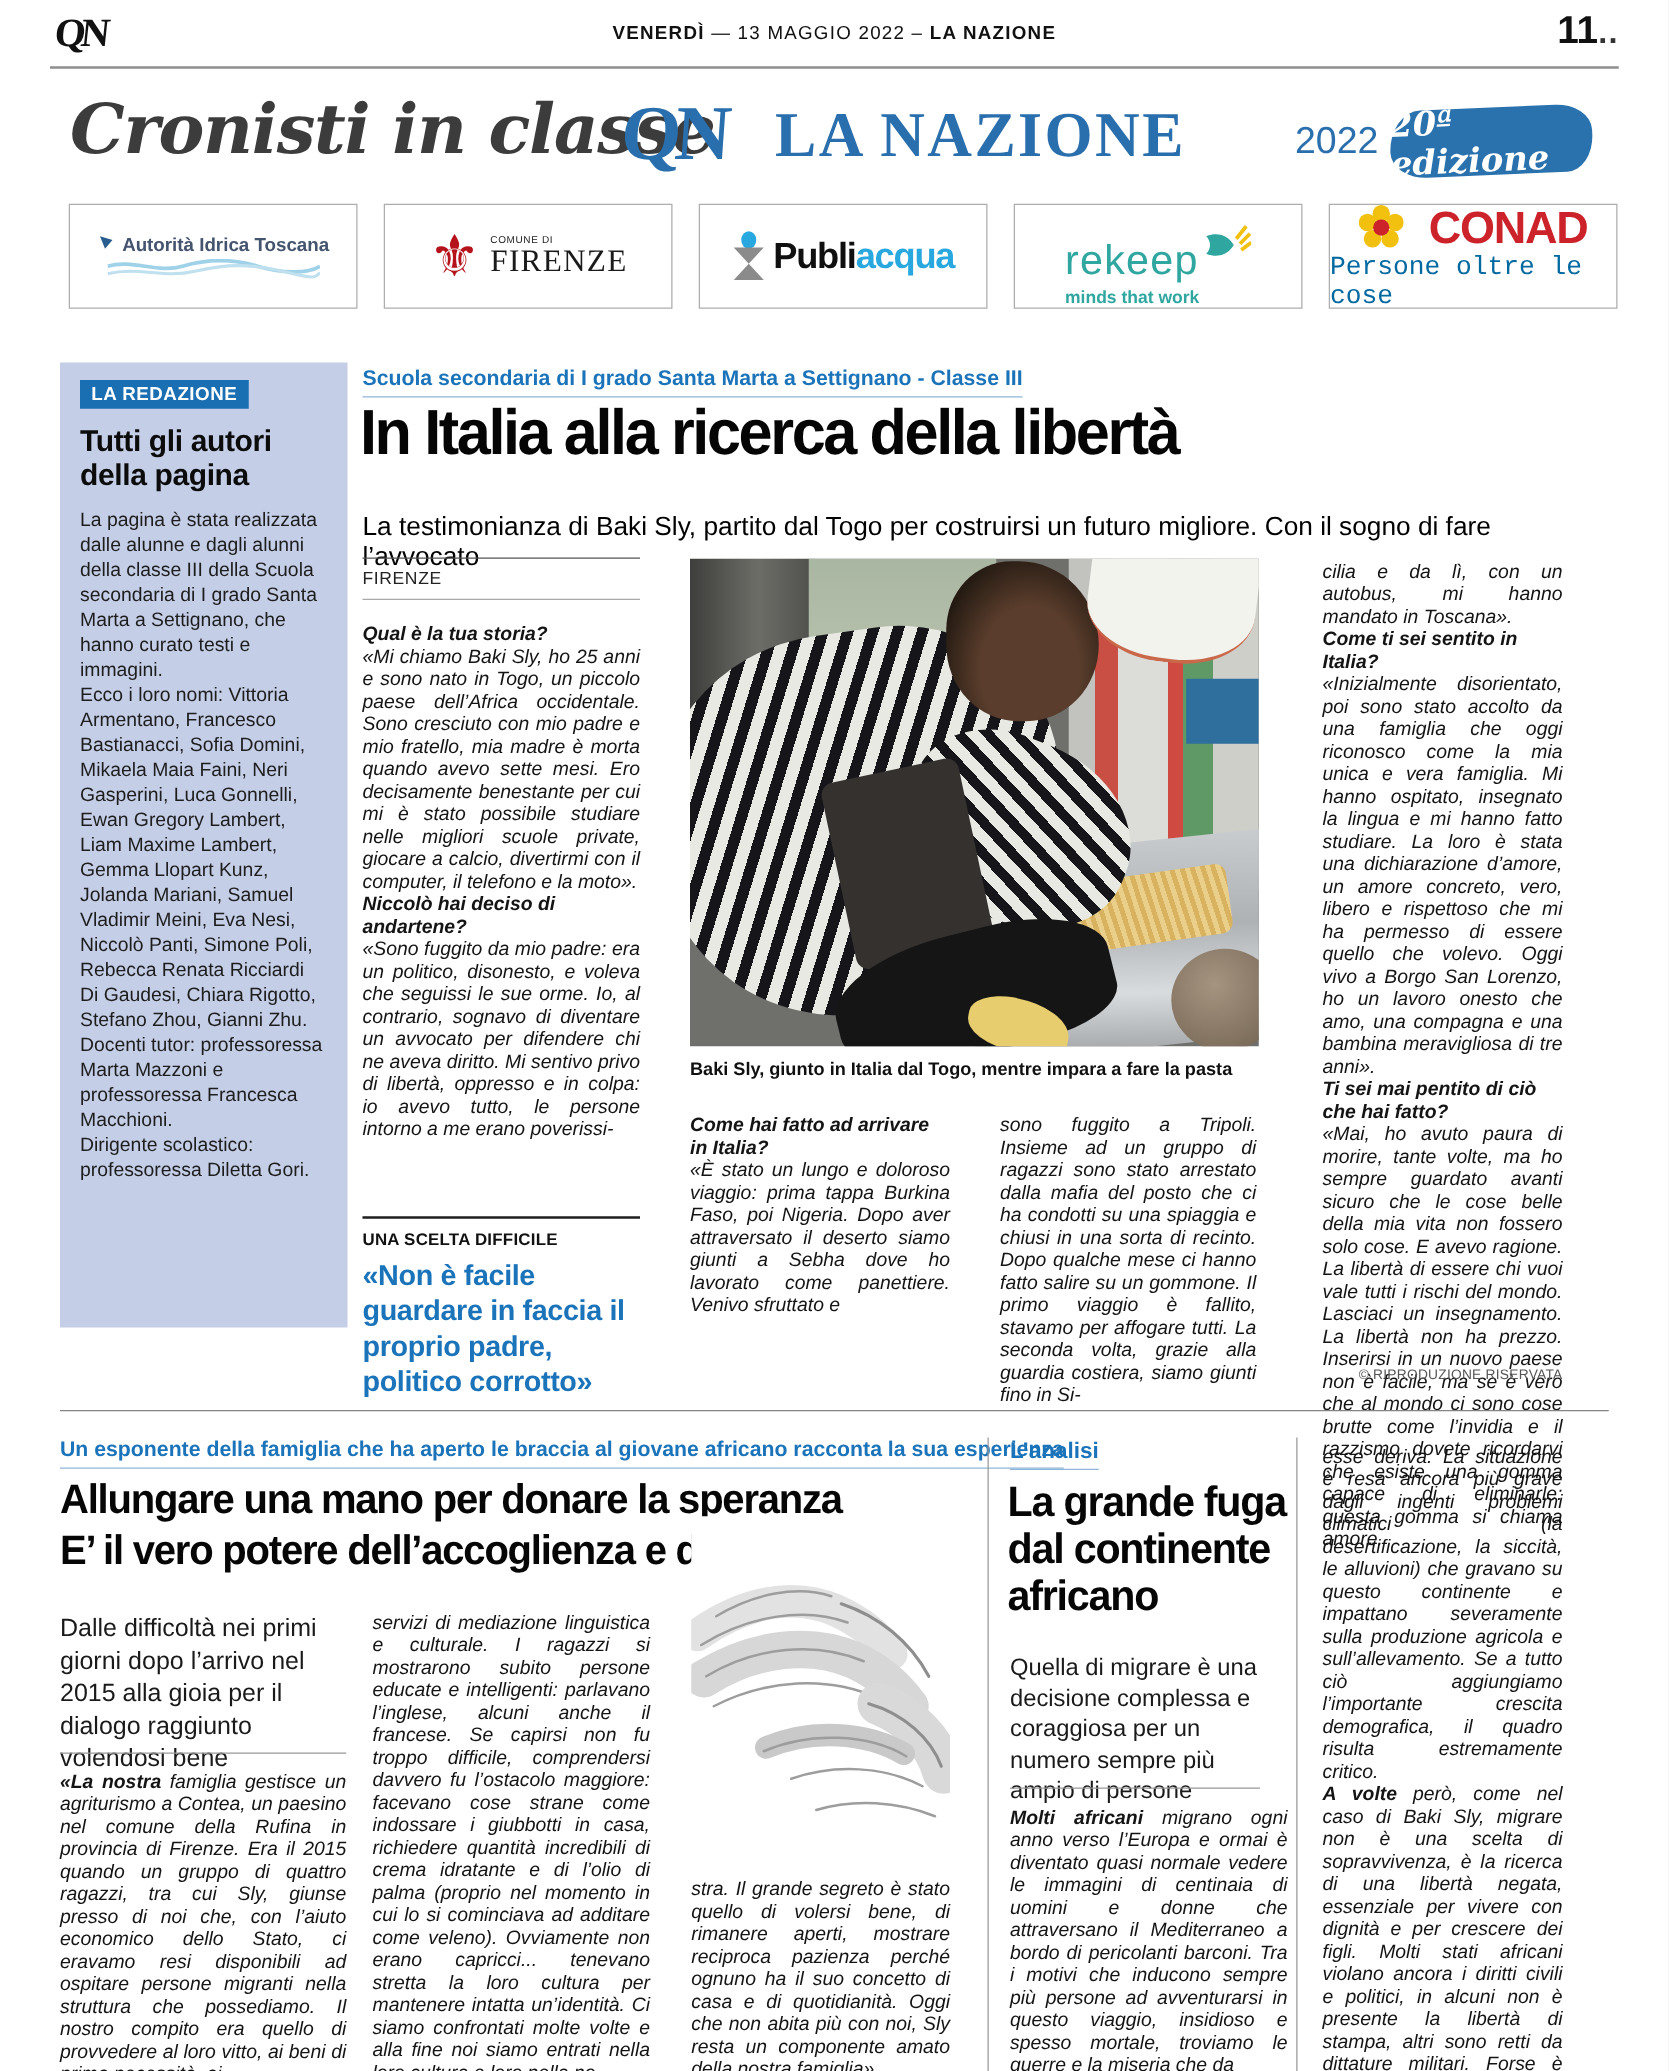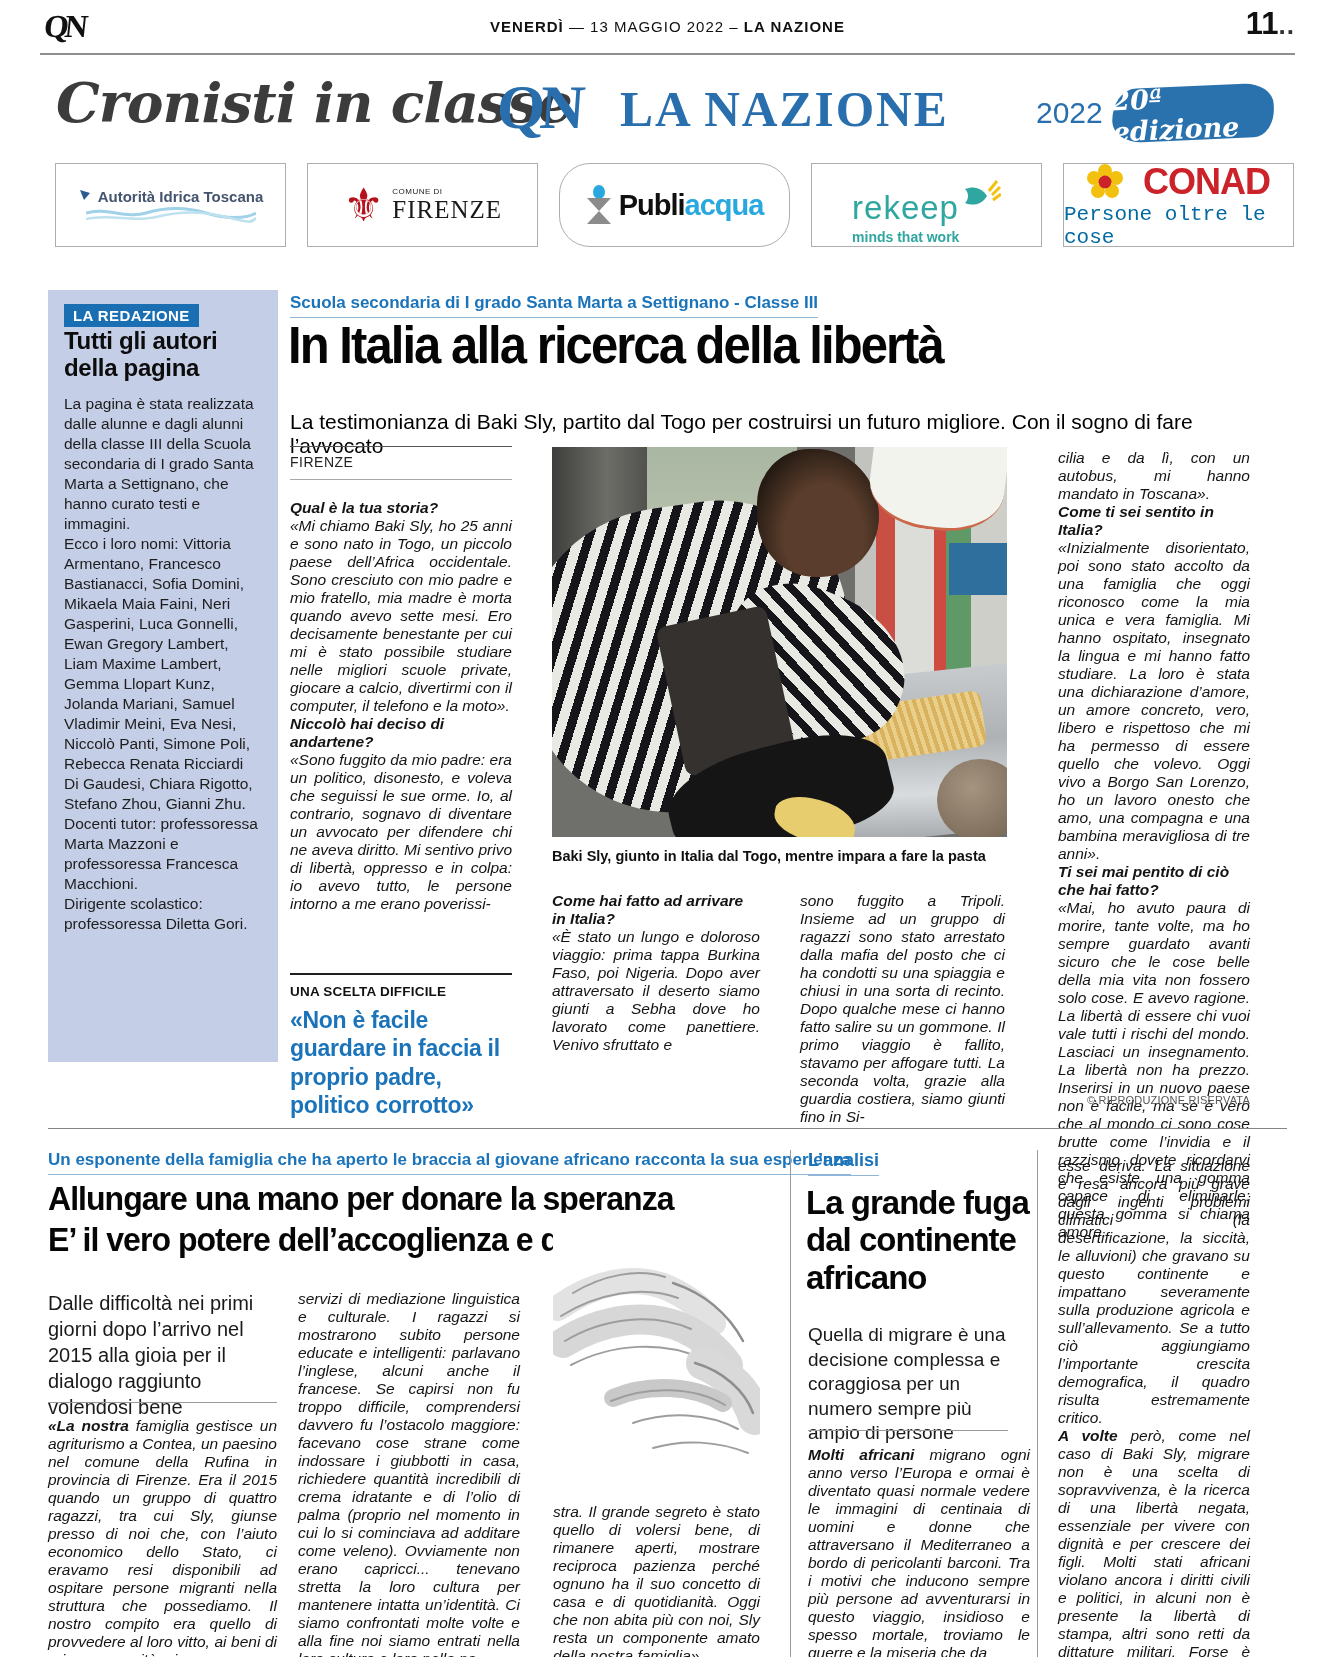--- a/index.html
+++ b/index.html
@@ -25,21 +25,21 @@
                   color:#2a6fad;letter-spacing:2px;transform:scaleX(.97);transform-origin:0 0;}
   .banner-year{left:1036px;top:96px;font-size:30px;color:#2a6fad;font-weight:500;}
   .badge{left:1112px;top:86px;width:162px;height:54px;background:#2a72ad;color:#fff;
          border-radius:26px 30px 22px 30px/34px 22px 30px 22px;transform:rotate(-2.5deg);
          display:flex;align-items:center;justify-content:center;
          font-family:"DejaVu Serif",serif;font-style:italic;font-weight:700;font-size:27px;}
 
   
   .sponsor{top:163px;width:229px;height:82px;border:1px solid #adadad;background:#fff;
            display:flex;align-items:center;justify-content:center;overflow:hidden;}
-  .sp1{left:55px;} .sp2{left:307px;} .sp3{left:559px;border-radius:31px;} .sp4{left:811px;} .sp5{left:1063px;}
+  .sp1{left:55px;} .sp2{left:307px;} .sp3{left:559px;} .sp4{left:811px;} .sp5{left:1063px;}
   .aidt{display:flex;flex-direction:column;align-items:center;}
   .aidt .t{font-size:15px;font-weight:700;color:#44536e;}
   .fleur{font-size:46px;color:#b5121b;line-height:1;margin-right:8px;}
   .fir-wrap{display:flex;align-items:center;}
   .fir-col .small{font-size:8px;letter-spacing:.5px;color:#222;}
   .fir-col .big{font-family:"Liberation Serif",serif;font-size:25px;letter-spacing:1px;color:#1a1a1a;}
   .pub-wrap{display:flex;align-items:center;gap:7px;}
   .pub-icon{position:relative;width:26px;height:40px;}
   .pub-icon .dot{position:absolute;left:7px;top:0;width:12px;height:14px;background:#29a8e0;border-radius:50%;}
   .pub-icon .tri1{position:absolute;left:1px;top:13px;width:0;height:0;
@@ -54,21 +54,21 @@
   .rek-tag{font-size:14px;color:#2fa69f;font-weight:700;margin-top:2px;align-self:flex-start;}
   .conad{display:flex;flex-direction:column;align-items:center;}
   .conad-row{display:flex;align-items:center;gap:20px;}
   .conad-name{font-size:36px;font-weight:900;color:#cc2229;letter-spacing:-1px;}
   .conad-tag{font-family:Liberation Mono, monospace;font-size:21px;color:#0369a1;margin-top:0px;}
 
   
   .redazione{left:48px;top:290px;width:230px;height:772px;background:#c5cee7;padding:14px 16px;box-sizing:border-box;}
   .red-label{display:inline-block;background:#1a6fb3;color:#fff;font-weight:800;font-size:15px;
              padding:3px 9px;letter-spacing:.4px;}
-  .red-title{font-size:24px;font-weight:800;line-height:1.13;color:#0c0c0c;letter-spacing:-.3px;}
+  .red-title{font-size:24px;font-weight:800;line-height:1.13;color:#0c0c0c;margin-top:13px;letter-spacing:-.3px;}
   .red-body{margin-top:13px;font-size:15.5px;line-height:20px;color:#1d1d1d;white-space:pre-line;}
 
   
   .kicker{color:#1b74ba;font-weight:700;font-size:17px;border-bottom:1px solid #8fb6d9;padding-bottom:4px;display:inline-block;}
   .m-kicker{left:290px;top:293px;}
   .m-headline{left:288px;top:316px;width:990px;font-size:51px;font-weight:800;color:#050505;
               letter-spacing:-2px;transform:scaleX(.96);transform-origin:0 0;white-space:nowrap;}
   .m-subtitle{left:290px;top:410px;width:960px;font-size:21px;color:#000000;}
   .m-dateline{left:290px;top:446px;width:222px;border-top:1px solid #555;border-bottom:1px solid #a8a8a8;
               padding:7px 0 9px 0;font-size:14px;letter-spacing:.5px;color:#222;}

